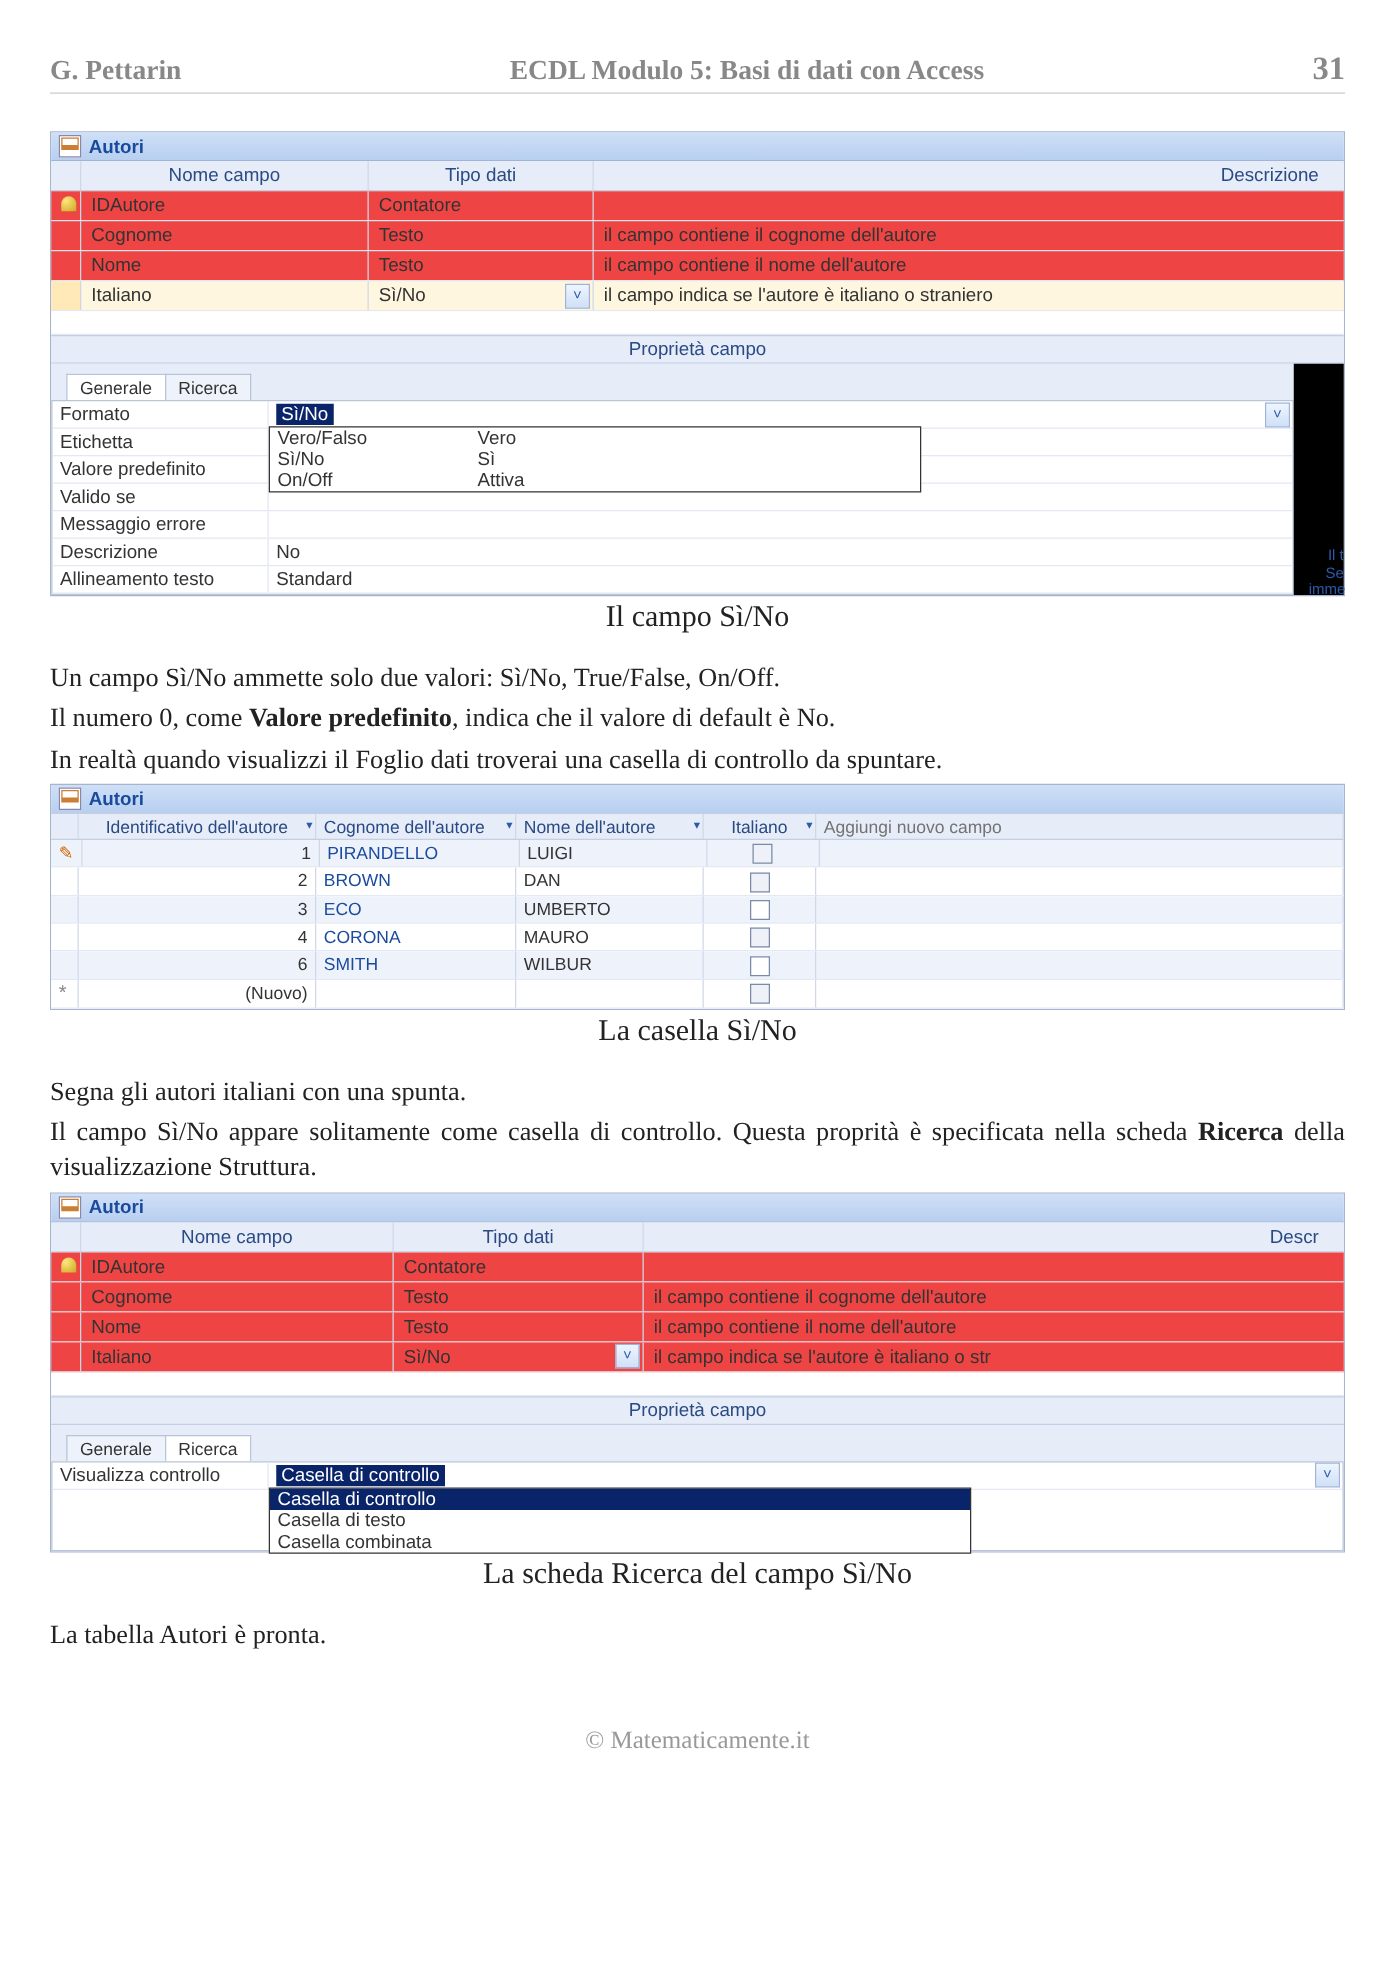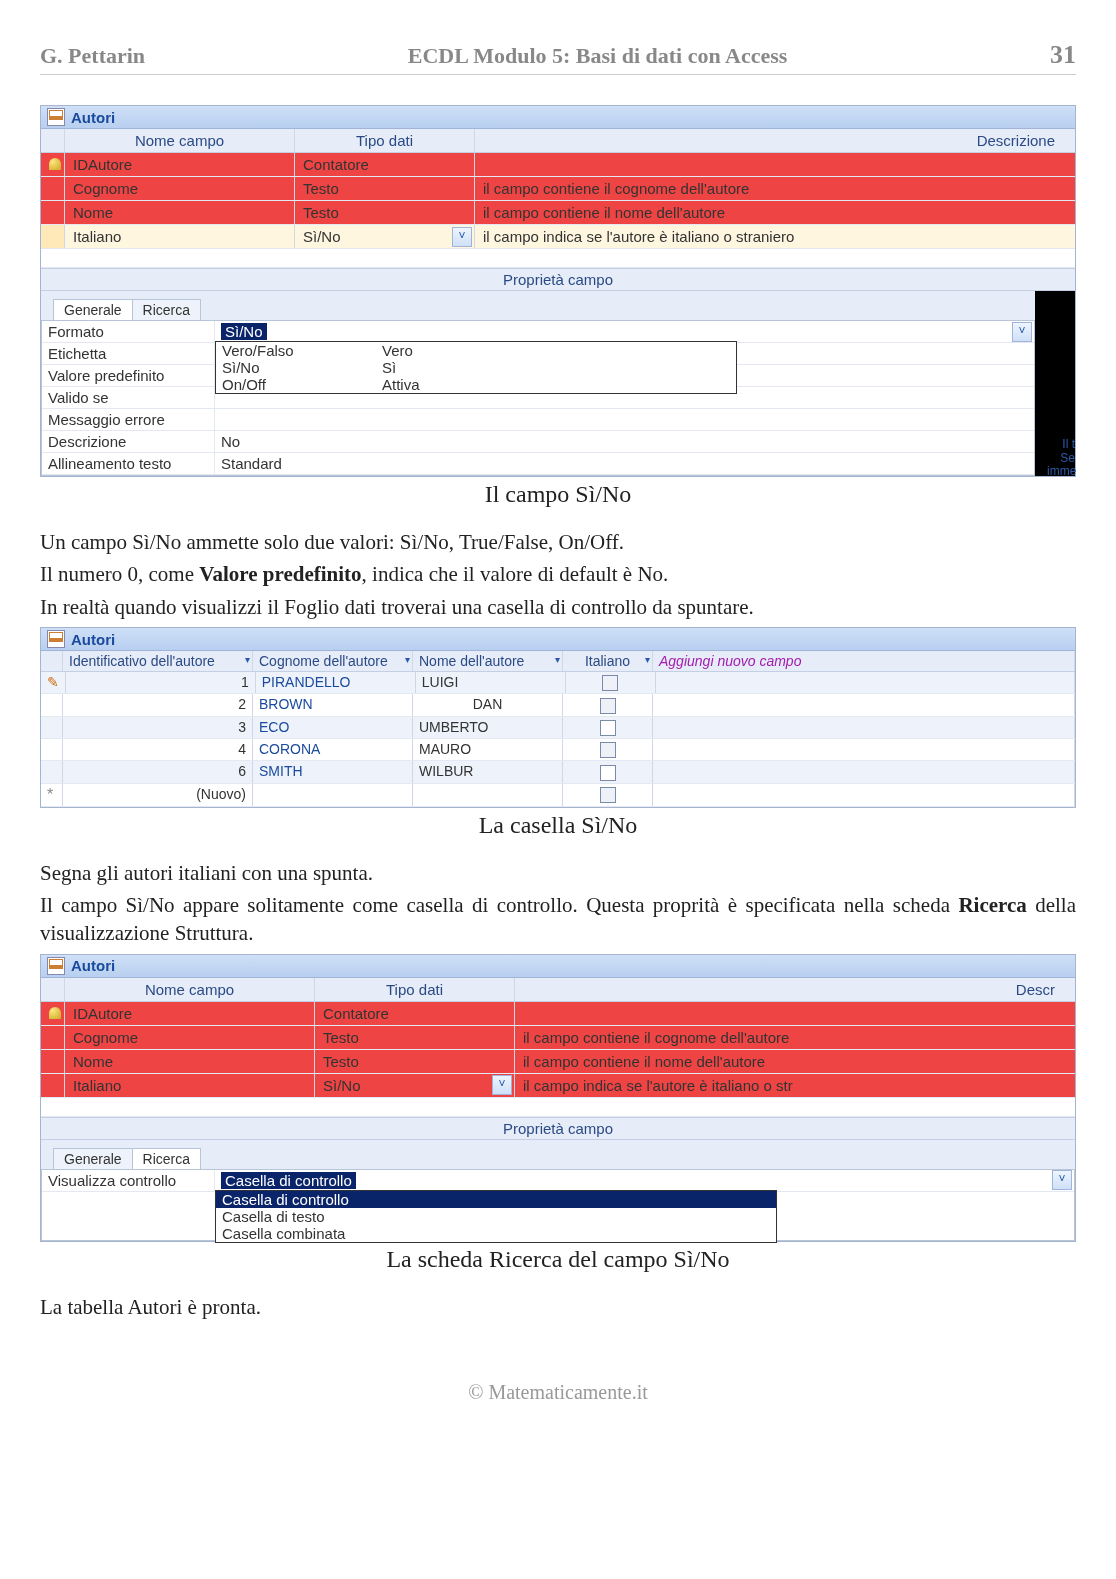--- a/index.html
+++ b/index.html
@@ -217,21 +217,21 @@
     border-right: 1px solid #d0d8e8;
     padding: 2px 6px;
     box-sizing: border-box;
     position: relative;
   }
   .ds-sel   { flex: 0 0 22px; }
   .ds-id    { flex: 0 0 190px; text-align: right; }
   .ds-cog   { flex: 0 0 160px; }
   .ds-nom   { flex: 0 0 150px; }
   .ds-ita   { flex: 0 0 90px; text-align: center; }
-  .ds-add   { flex: 1; color: #a21caf; font-style: italic; }
+  .ds-add   { flex: 1; color: #737373; }
   .ds-row {
     display: flex;
     border-bottom: 1px solid #e3e8f2;
     font-size: 14px;
     color: #1a4a9e;
   }
   .ds-row:nth-child(odd) { background: #eef3fb; }
   .ds-row:nth-child(even){ background: #fff; }
   .ds-row.new .ds-sel { color:#888; font-size:16px; }
   .mini-arrow {
@@ -379,40 +379,40 @@
       <p class="body">In realtà quando visualizzi il Foglio dati troverai una casella di controllo da spuntare.</p>
     </div>
 
   <div class="access-box">
     <div class="tab-bar">
       <span class="tab-icon"></span>
       <span class="tab-title">Autori</span>
     </div>
     <div class="ds-head">
       <div class="ds-sel"></div>
-      <div class="ds-id" style="text-align:left;"><span>Identificativo dell'autore</span><span class="mini-arrow">▾</span></div>
+      <div class="ds-id" style="text-align:center;"><span>Identificativo dell'autore</span><span class="mini-arrow">▾</span></div>
       <div class="ds-cog"><span>Cognome dell'autore</span><span class="mini-arrow">▾</span></div>
       <div class="ds-nom"><span>Nome dell'autore</span><span class="mini-arrow">▾</span></div>
       <div class="ds-ita"><span>Italiano</span><span class="mini-arrow">▾</span></div>
       <div class="ds-add">Aggiungi nuovo campo</div>
     </div>
     <div id="f2-body">
         <div class="ds-row">
           <div class="ds-sel"><span style="color:#c60;">✎</span></div>
           <div class="ds-id" style="color:#333;">1</div>
           <div class="ds-cog">PIRANDELLO</div>
           <div class="ds-nom" style="color:#333;">LUIGI</div>
           <div class="ds-ita"><span class="chk dim"></span></div>
           <div class="ds-add"></div>
         </div>
         <div class="ds-row">
           <div class="ds-sel"></div>
           <div class="ds-id" style="color:#333;">2</div>
           <div class="ds-cog">BROWN</div>
-          <div class="ds-nom" style="color:#333;text-align:center;">DAN</div>
+          <div class="ds-nom" style="color:#333;">DAN</div>
           <div class="ds-ita"><span class="chk dim"></span></div>
           <div class="ds-add"></div>
         </div>
         <div class="ds-row">
           <div class="ds-sel"></div>
           <div class="ds-id" style="color:#333;">3</div>
           <div class="ds-cog">ECO</div>
           <div class="ds-nom" style="color:#333;">UMBERTO</div>
           <div class="ds-ita"><span class="chk"></span></div>
           <div class="ds-add"></div>

